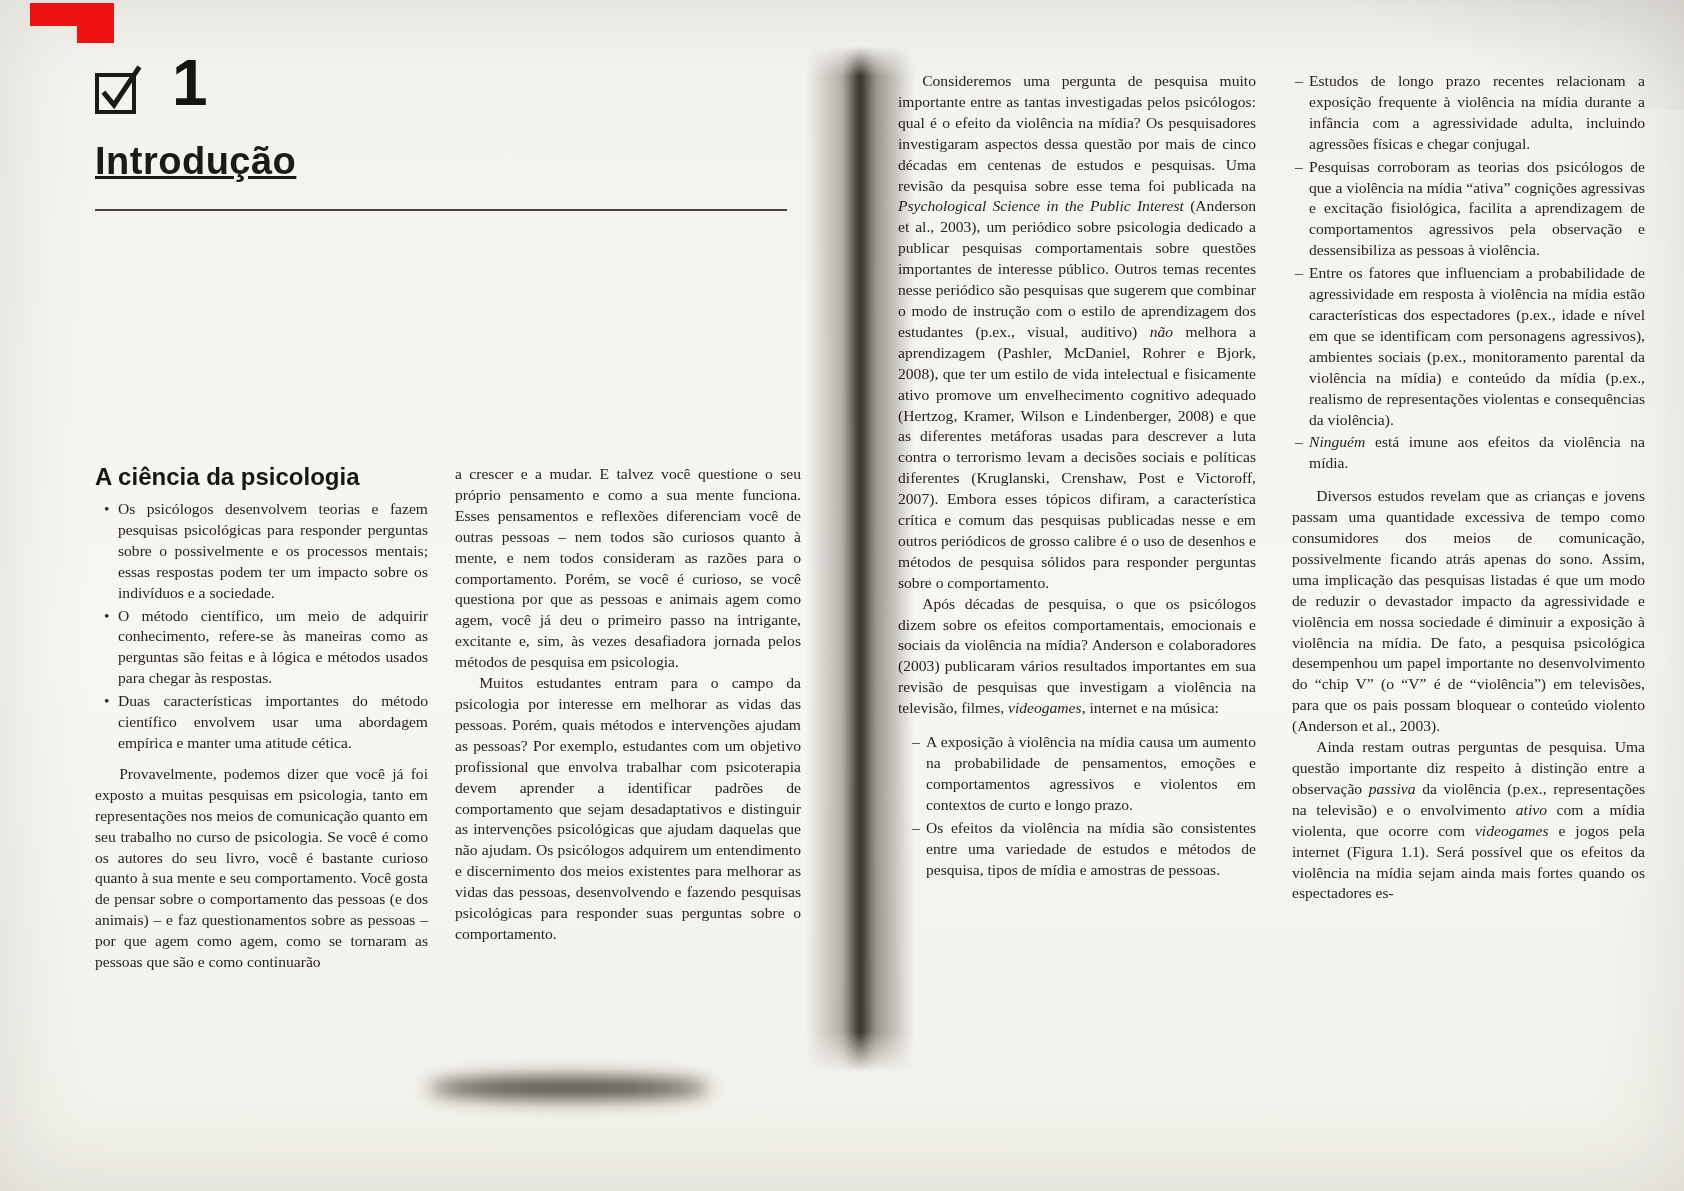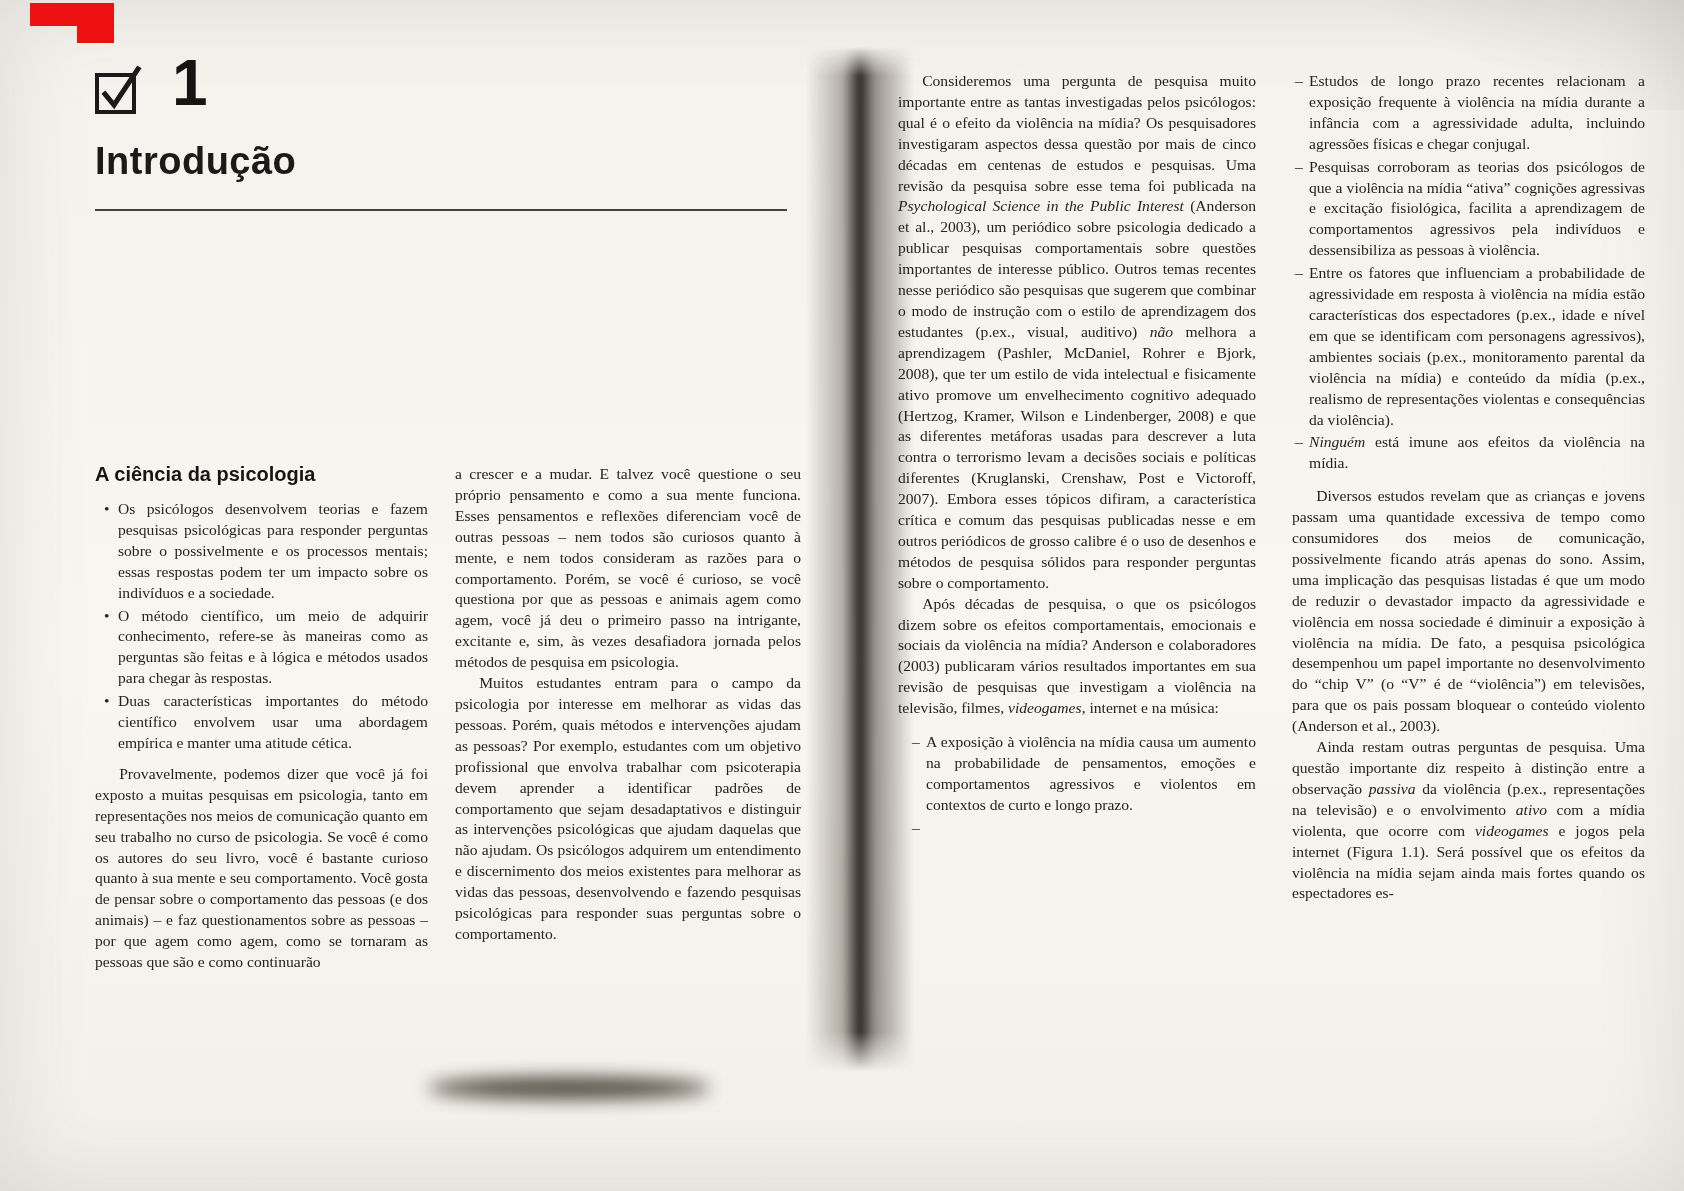--- a/index.html
+++ b/index.html
@@ -7,24 +7,24 @@
         background:linear-gradient(180deg,#f3f2ed 0%,#f7f6f1 55%,#f1f0e9 100%);
         font-family:"Liberation Serif",serif;color:#26231f;
         box-shadow:inset 0 0 90px rgba(80,70,55,.14);}
   .red-mark{position:absolute;background:#ee1111;z-index:8;}
   .mark1{left:30px;top:3px;width:84px;height:23px;}
   .mark2{left:77px;top:26px;width:37px;height:17px;}
   .checkbox{position:absolute;left:93px;top:64px;z-index:2;}
   .chapter-num{position:absolute;left:172px;top:46px;font-family:"Liberation Sans",sans-serif;
         font-weight:bold;font-size:64px;color:#151413;}
   .chapter-title{position:absolute;left:95px;top:140px;margin:0;font-family:"Liberation Sans",sans-serif;
-        font-weight:bold;font-size:38px;letter-spacing:.5px;color:#1b1a18;}
+        font-weight:bold;font-size:38px;letter-spacing:.5px;color:#1b1a18;text-decoration:underline;}
   .title-rule{position:absolute;left:95px;top:209px;width:692px;height:2px;background:#45423d;}
   .section-heading{position:absolute;left:95px;top:463px;margin:0;font-family:"Liberation Sans",sans-serif;
-        font-weight:bold;font-size:20px;color:#171614;}
+        font-weight:bold;font-size:24px;color:#171614;}
   .col{position:absolute;font-size:15.6px;line-height:20.9px;text-align:justify;}
   .col-l1{left:95px;top:499px;width:333px;}
   .col-l2{left:455px;top:464px;width:346px;}
   .col-r1{left:898px;top:71px;width:358px;}
   .col-r2{left:1292px;top:71px;width:353px;}
   .para{margin:0;}
   .indent{text-indent:1.55em;}
   .list{margin:13px 0 0 13px;}
   .list-bullets{margin:0 0 10px 8px;}
   .list-first{margin:0 0 12px 2px;}
@@ -87,33 +87,34 @@
   <div class="col col-r1">
     <p class="para indent">Consideremos uma pergunta de pesquisa muito importante entre as tantas investigadas pelos psicólogos: qual é o efeito da violência na mídia? Os pesquisadores investigaram aspectos dessa questão por mais de cinco décadas em centenas de estudos e pesquisas. Uma revisão da pesquisa sobre esse tema foi publicada na <i>Psychological Science in the Public Interest</i> (Anderson et al., 2003), um periódico sobre psicologia dedicado a publicar pesquisas comportamentais sobre questões importantes de interesse público. Outros temas recentes nesse periódico são pesquisas que sugerem que combinar o modo de instrução com o estilo de aprendizagem dos estudantes (p.ex., visual, auditivo) <i>não</i> melhora a aprendizagem (Pashler, McDaniel, Rohrer e Bjork, 2008), que ter um estilo de vida intelectual e fisicamente ativo promove um envelhecimento cognitivo adequado (Hertzog, Kramer, Wilson e Lindenberger, 2008) e que as diferentes metáforas usadas para descrever a luta contra o terrorismo levam a decisões sociais e políticas diferentes (Kruglanski, Crenshaw, Post e Victoroff, 2007). Embora esses tópicos difiram, a característica crítica e comum das pesquisas publicadas nesse e em outros periódicos de grosso calibre é o uso de desenhos e métodos de pesquisa sólidos para responder perguntas sobre o comportamento.</p>
     <p class="para indent">Após décadas de pesquisa, o que os psicólogos dizem sobre os efeitos comportamentais, emocionais e sociais da violência na mídia? Anderson e colaboradores (2003) publicaram vários resultados importantes em sua revisão de pesquisas que investigam a violência na televisão, filmes, <i>videogames</i>, internet e na música:</p>
     <div class="list">
       <div class="li">
         <span class="marker">–</span>
         <span>A exposição à violência na mídia causa um aumento na probabilidade de pensamentos, emoções e comportamentos agressivos e violentos em contextos de curto e longo prazo.</span>
       </div>
       <div class="li">
         <span class="marker">–</span>
+        <span>Os efeitos da violência na mídia são consistentes entre uma variedade de estudos e métodos de pesquisa, tipos de mídia e amostras de pessoas.</span>
       </div>
     </div>
   </div>
 
   <div class="col col-r2">
     <div class="list-first">
       <div class="li">
         <span class="marker">–</span>
         <span>Estudos de longo prazo recentes relacionam a exposição frequente à violência na mídia durante a infância com a agressividade adulta, incluindo agressões físicas e chegar conjugal.</span>
       </div>
       <div class="li">
         <span class="marker">–</span>
-        <span>Pesquisas corroboram as teorias dos psicólogos de que a violência na mídia “ativa” cognições agressivas e excitação fisiológica, facilita a aprendizagem de comportamentos agressivos pela indivíduos e dessensibiliza as pessoas à violência.</span>
+        <span>Pesquisas corroboram as teorias dos psicólogos de que a violência na mídia “ativa” cognições agressivas e excitação fisiológica, facilita a aprendizagem de comportamentos agressivos pela observação e dessensibiliza as pessoas à violência.</span>
       </div>
       <div class="li">
         <span class="marker">–</span>
         <span>Entre os fatores que influenciam a probabilidade de agressividade em resposta à violência na mídia estão características dos espectadores (p.ex., idade e nível em que se identificam com personagens agressivos), ambientes sociais (p.ex., monitoramento parental da violência na mídia) e conteúdo da mídia (p.ex., realismo de representações violentas e consequências da violência).</span>
       </div>
       <div class="li">
         <span class="marker">–</span>
         <span><i>Ninguém</i> está imune aos efeitos da violência na mídia.</span>
       </div>
     </div>

